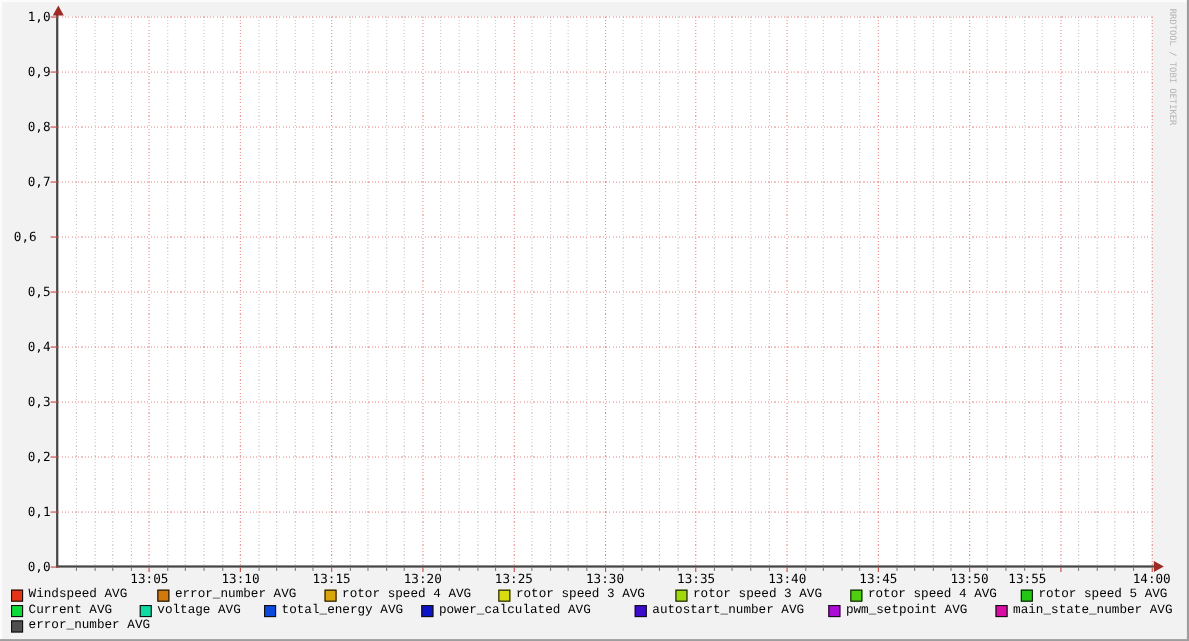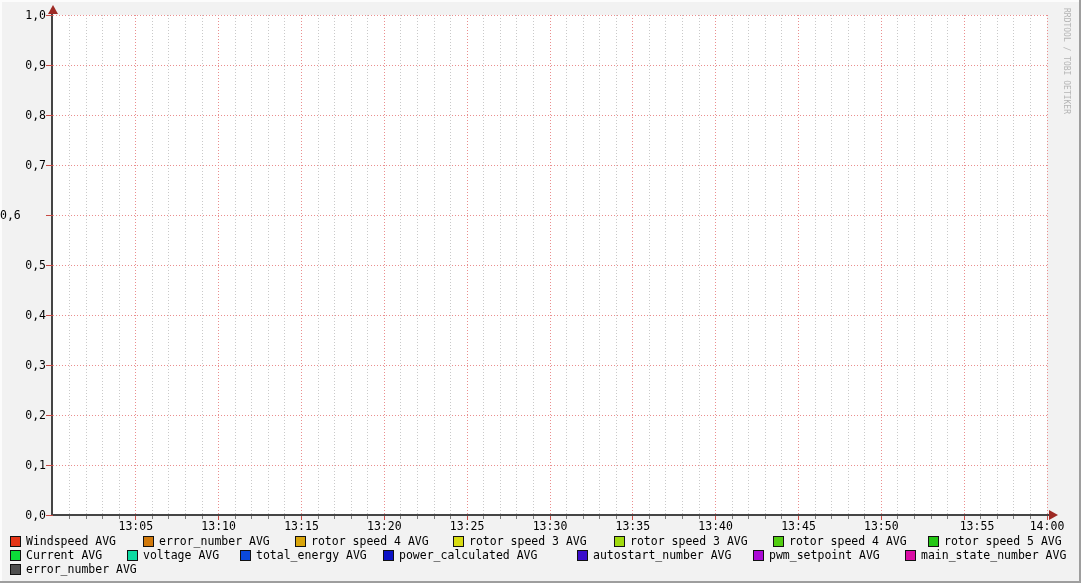--- a/index.html
+++ b/index.html
@@ -37,21 +37,21 @@
   #watermark{
     position:absolute;left:1062px;top:8px;
     writing-mode:vertical-rl;
     font-size:8px;letter-spacing:0;
     color:#B5B5B5;
     white-space:nowrap;
   }
   .legend-item{
     position:absolute;height:12px;
     display:flex;align-items:center;
-    line-height:12px;white-space:nowrap;
+    line-height:12px;white-space:nowrap;font-family:Liberation Mono, monospace;
   }
   .swatch{
     display:inline-block;width:9px;height:9px;
     border:1px solid #111;margin-right:5px;flex:0 0 auto;
   }
   .tick-label{line-height:12px;}
 </style>
 </head>
 <body>
 
@@ -277,26 +277,26 @@
     <div class="tick-label" style="position: absolute; left: 135.833px; top: 520px; transform: translateX(-50%); line-height: 12px;">13:05</div>
     <div class="tick-label" style="position: absolute; left: 218.667px; top: 520px; transform: translateX(-50%); line-height: 12px;">13:10</div>
     <div class="tick-label" style="position: absolute; left: 301.5px; top: 520px; transform: translateX(-50%); line-height: 12px;">13:15</div>
     <div class="tick-label" style="position: absolute; left: 384.333px; top: 520px; transform: translateX(-50%); line-height: 12px;">13:20</div>
     <div class="tick-label" style="position: absolute; left: 467.167px; top: 520px; transform: translateX(-50%); line-height: 12px;">13:25</div>
     <div class="tick-label" style="position: absolute; left: 550px; top: 520px; transform: translateX(-50%); line-height: 12px;">13:30</div>
     <div class="tick-label" style="position: absolute; left: 632.833px; top: 520px; transform: translateX(-50%); line-height: 12px; text-align: center;">13:35</div>
     <div class="tick-label" style="position: absolute; left: 715.667px; top: 520px; transform: translateX(-50%); line-height: 12px;">13:40</div>
     <div class="tick-label" style="position: absolute; left: 798.5px; top: 520px; transform: translateX(-50%); line-height: 12px;">13:45</div>
     <div class="tick-label" style="position: absolute; left: 881.333px; top: 520px; transform: translateX(-50%); line-height: 12px;">13:50</div>
-    <div class="tick-label" style="position: absolute; left: 977px; top: 520px; transform: translateX(-50%); line-height: 12px;">13:55</div>
+    <div class="tick-label" style="position: absolute; left: 934px; top: 520px; transform: translateX(-50%); line-height: 12px;">13:55</div>
     <div class="tick-label" style="position: absolute; left: 1047px; top: 520px; transform: translateX(-50%); line-height: 12px;">14:00</div>
     <div class="tick-label" style="position: absolute; left: 0px; top: 509px; width: 46px; text-align: right; line-height: 12px;">0,0</div>
     <div class="tick-label" style="position: absolute; left: 0px; top: 459px; width: 46px; text-align: right; line-height: 12px;">0,1</div>
     <div class="tick-label" style="position: absolute; left: 0px; top: 409px; width: 46px; text-align: right; line-height: 12px;">0,2</div>
     <div class="tick-label" style="position: absolute; left: 0px; top: 359px; width: 46px; text-align: right; line-height: 12px;">0,3</div>
     <div class="tick-label" style="position: absolute; left: 0px; top: 309px; width: 46px; text-align: right; line-height: 12px;">0,4</div>
     <div class="tick-label" style="position: absolute; left: 0px; top: 259px; width: 46px; text-align: right; line-height: 12px;">0,5</div>
-    <div class="tick-label" style="position: absolute; left: 0px; top: 209px; width: 46px; text-align: left; line-height: 12px;">0,6</div>
+    <div class="tick-label" style="position: absolute; left: 0px; top: 209px; width: 46px; text-align: center; line-height: 12px;">0,6</div>
     <div class="tick-label" style="position: absolute; left: 0px; top: 159px; width: 46px; text-align: right; line-height: 12px;">0,7</div>
     <div class="tick-label" style="position: absolute; left: 0px; top: 109px; width: 46px; text-align: right; line-height: 12px;">0,8</div>
     <div class="tick-label" style="position: absolute; left: 0px; top: 59px; width: 46px; text-align: right; line-height: 12px;">0,9</div>
     <div class="tick-label" style="position: absolute; left: 0px; top: 9px; width: 46px; text-align: right; line-height: 12px;">1,0</div>
   </div>
 
 </body></html>

